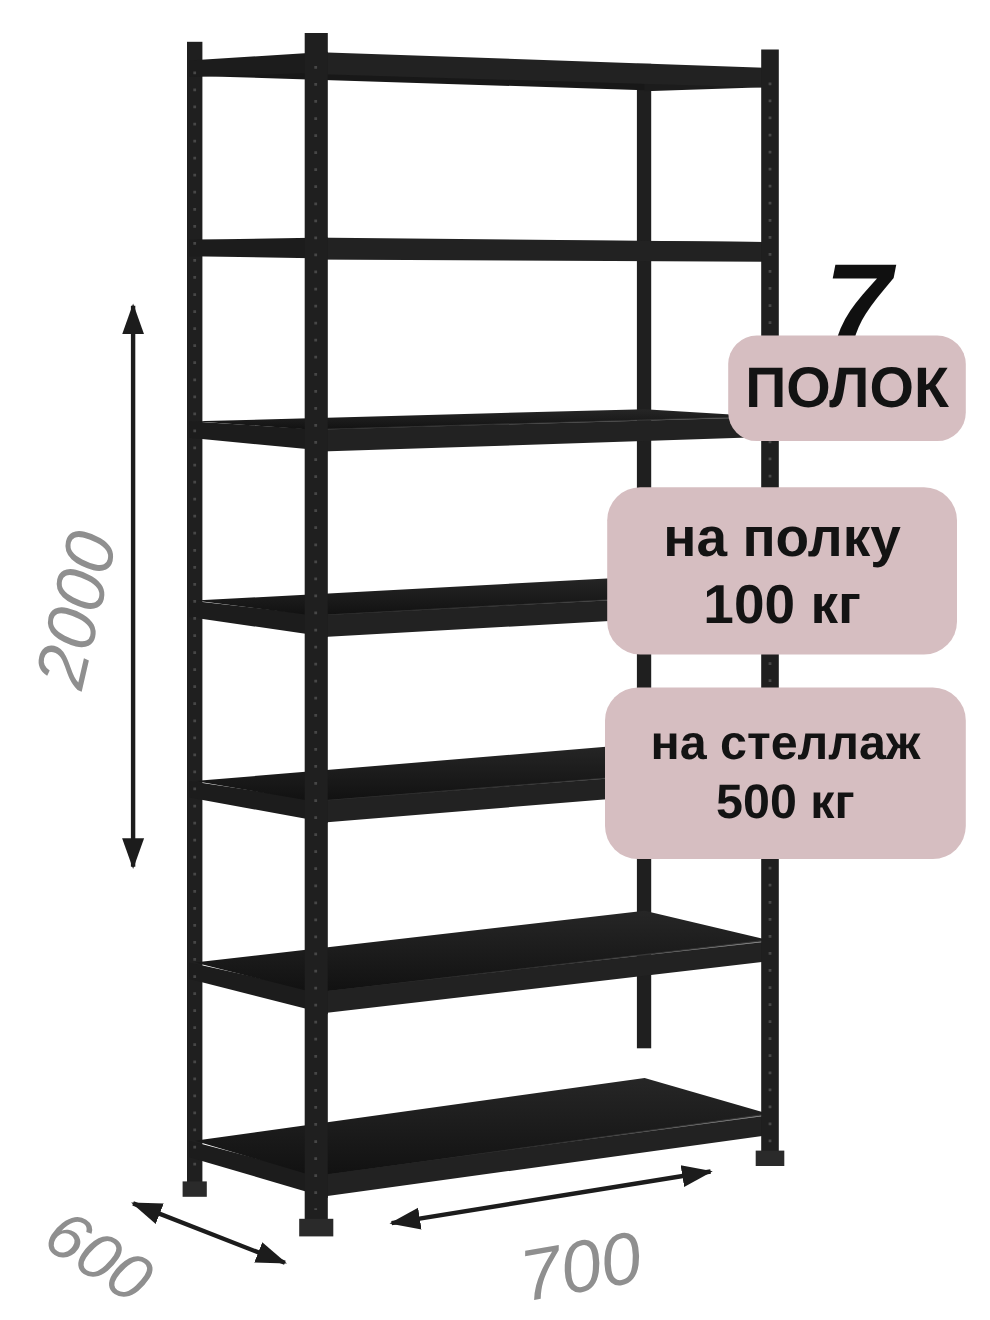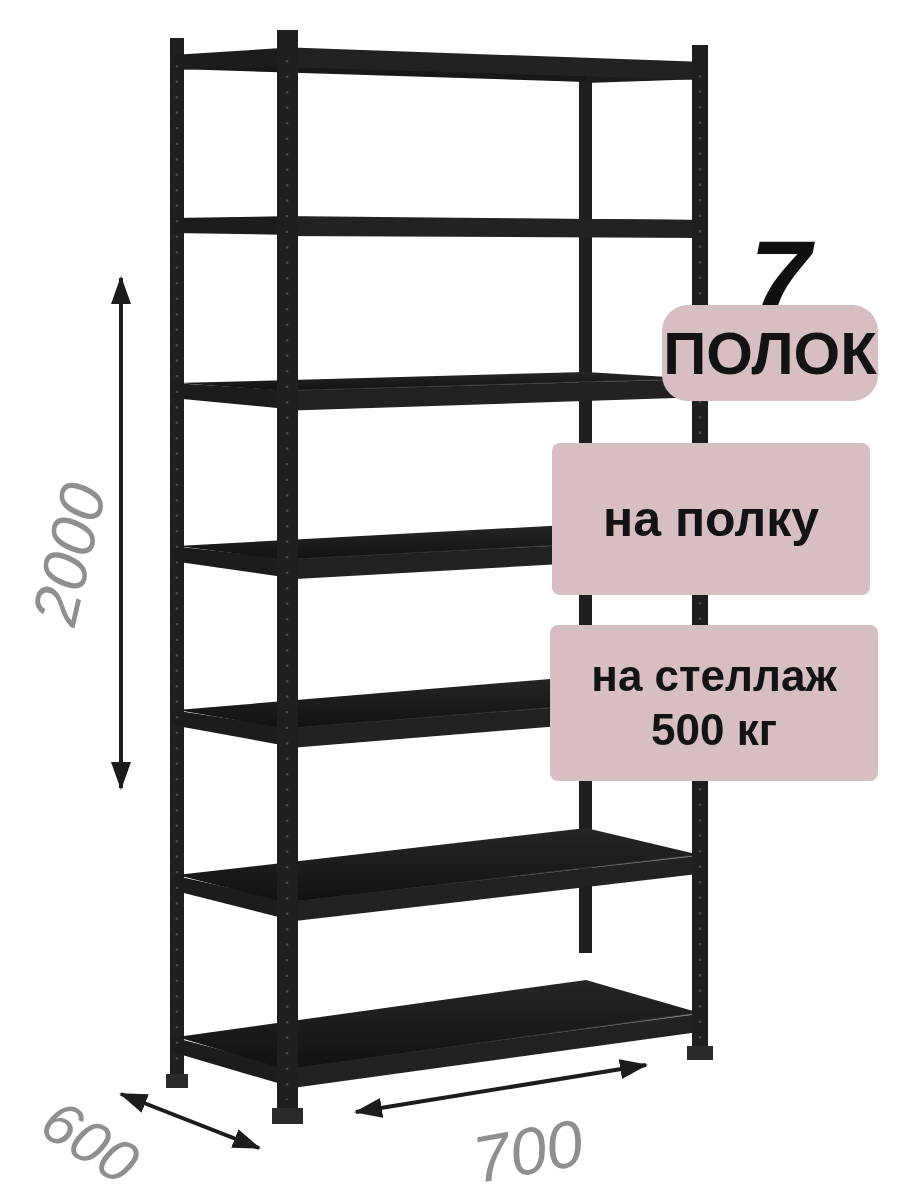--- a/index.html
+++ b/index.html
@@ -22,25 +22,25 @@
 
   
   .count-number{
     position:absolute;left:715px;top:224px;width:130px;
     text-align:center;font-size:110px;line-height:1;
     font-weight:bold;font-style:italic;color:#101010;
   }
 
   
   .badge{
-    position:absolute;background:#d6bec1;border-radius:8px;
+    position:absolute;background:#d6bec1;border-radius:30px;
     display:flex;flex-direction:column;justify-content:center;align-items:center;
     color:#131313;font-weight:bold;text-align:center;
   }
-  .badge-polok{left:662px;top:305px;width:216px;height:96px;border-radius:26px;font-size:60px;}
+  .badge-polok{left:662px;top:305px;width:216px;height:96px;border-radius:26px;font-size:52px;}
   .badge-shelf{left:552px;top:443px;width:318px;height:152px;font-size:50px;line-height:1.22;}
   .badge-rack{left:550px;top:625px;width:328px;height:156px;font-size:44px;line-height:1.22;}
 
   
   .dim{
     position:absolute;color:#8f8f8f;font-style:italic;white-space:nowrap;
     transform-origin:center center;
   }
   .dim-height{left:69px;top:554px;font-size:64px;transform:translate(-50%,-50%) rotate(-77deg);}
   .dim-depth{left:90px;top:1142px;font-size:60px;transform:translate(-50%,-50%) rotate(33deg);}
@@ -138,20 +138,21 @@
   </svg>
 
   <div class="count-number">7</div>
 
   <div class="badge badge-polok">
     <span>ПОЛОК</span>
   </div>
 
   <div class="badge badge-shelf">
     <div>на полку</div>
+    <div>100 кг</div>
   </div>
 
   <div class="badge badge-rack">
     <div>на стеллаж</div>
     <div>500 кг</div>
   </div>
 
   <div class="dim dim-height">2000</div>
   <div class="dim dim-depth">600</div>
   <div class="dim dim-width">700</div>

